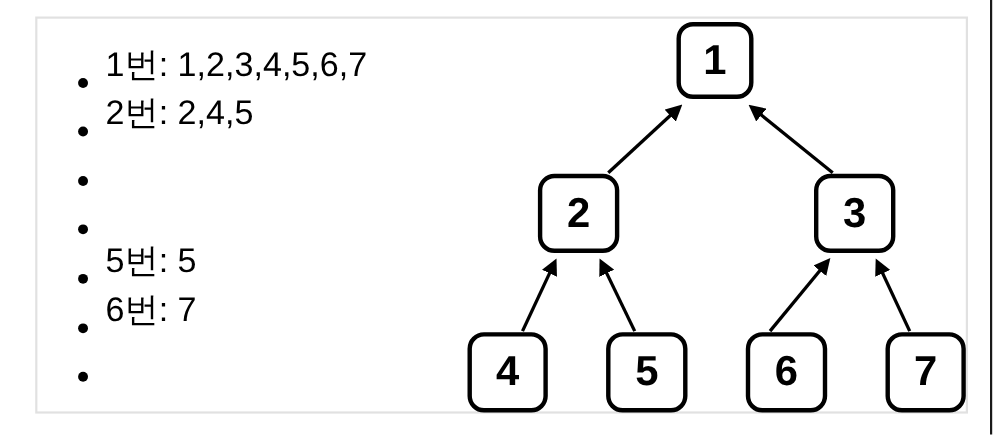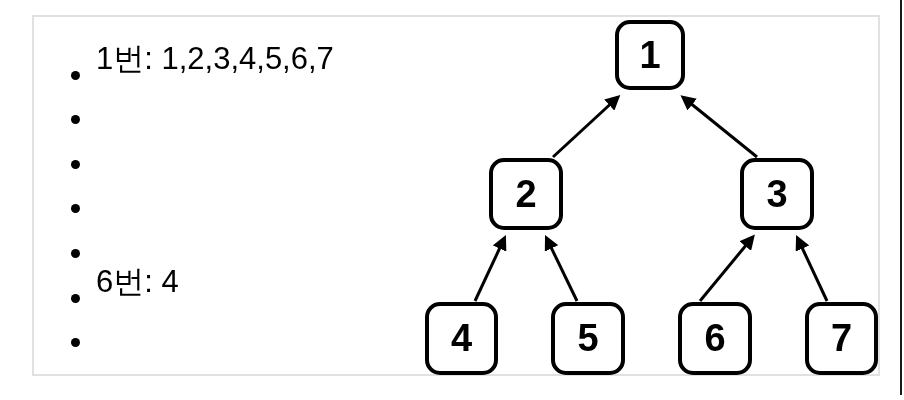--- a/index.html
+++ b/index.html
@@ -56,33 +56,35 @@
 <div class="canvas">
 
   <div class="card">
     <ul class="legend">
       <li>
         <span class="dot"></span>
         <span>1번: 1,2,3,4,5,6,7</span>
       </li>
       <li>
         <span class="dot"></span>
+        <span>2번: 2,4,5</span>
       </li>
       <li>
         <span class="dot"></span>
       </li>
       <li>
         <span class="dot"></span>
       </li>
       <li>
         <span class="dot"></span>
+        <span>5번: 5</span>
       </li>
       <li>
         <span class="dot"></span>
-        <span>6번: 4</span>
+        <span>6번: 7</span>
       </li>
       <li>
         <span class="dot"></span>
       </li>
     </ul>
   </div>
 
   <svg class="edges" viewBox="0 0 904 400" xmlns="http://www.w3.org/2000/svg">
     <defs>
       <marker id="arrowhead" viewBox="0 0 10 10" refX="7" refY="5" markerWidth="5" markerHeight="5" orient="auto-start-reverse">

